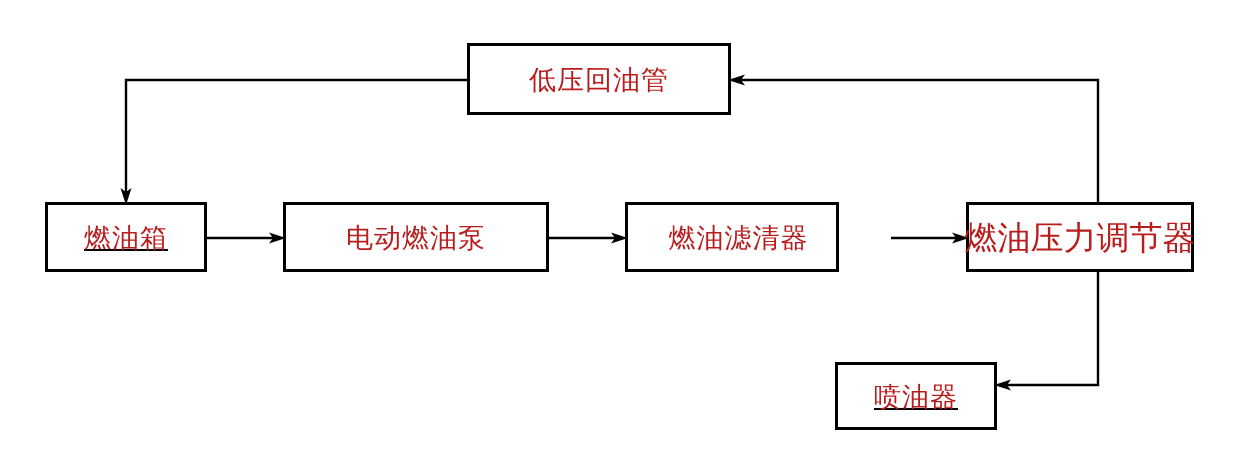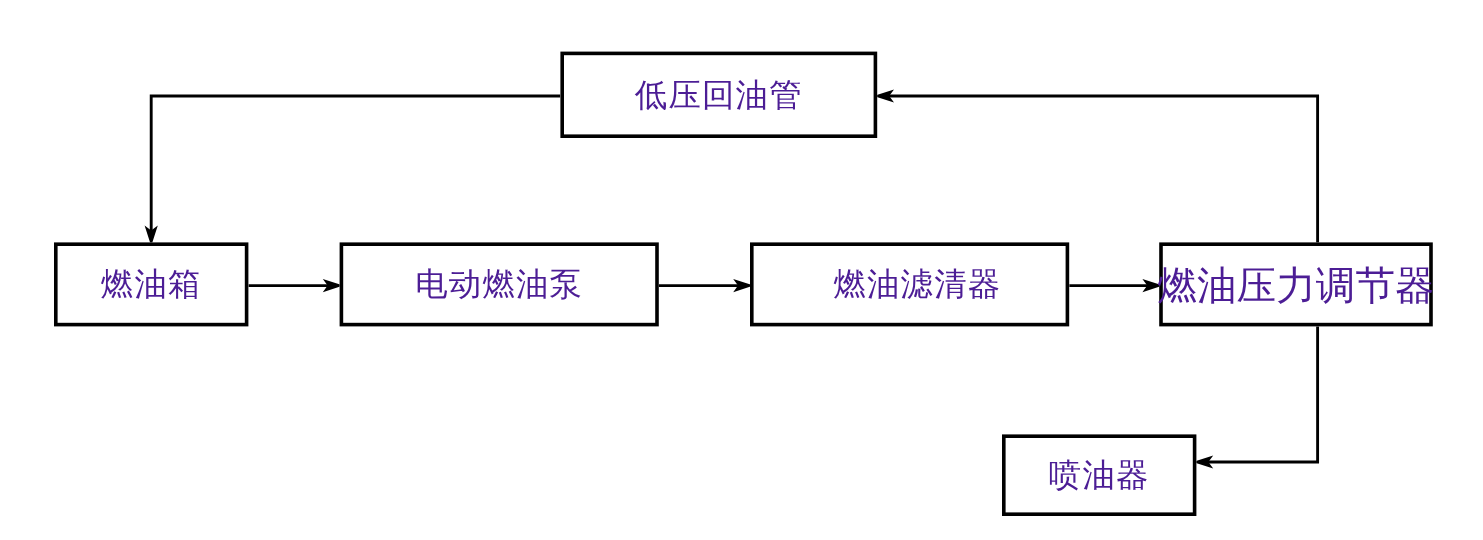--- a/index.html
+++ b/index.html
@@ -23,31 +23,31 @@
     background: #ffffff;
     border: 3px solid #000000;
     display: flex;
     align-items: center;
     justify-content: center;
     z-index: 3;
   }
   .node .label {
     font-size: 27px;
     line-height: 1;
-    color: #4c1d95;
+    color: #b91c1c;
     letter-spacing: 1px;
     white-space: nowrap;
     font-weight: 400;
   }
   #node-return-pipe   { left: 467px; top: 43px;  width: 264px; height: 72px; }
-  #node-fuel-tank     { left: 45px;  top: 202px; width: 162px; height: 70px; }
+  #node-fuel-tank     { left: 45px;  top: 202px; width: 162px; height: 70px; text-decoration: underline; }
   #node-fuel-pump     { left: 283px; top: 202px; width: 266px; height: 70px; align-items: center; }
-  #node-fuel-filter   { left: 625px; top: 202px; width: 266px; height: 70px; padding-left: 13px; }
+  #node-fuel-filter   { left: 625px; top: 202px; width: 214px; height: 70px; padding-left: 13px; }
   #node-pressure-reg  { left: 966px; top: 202px; width: 228px; height: 70px; }
-  #node-injector      { left: 835px; top: 362px; width: 162px; height: 68px; }
+  #node-injector      { left: 835px; top: 362px; width: 162px; height: 68px; text-decoration: underline; }
   #node-pressure-reg .label { font-size: 33px; letter-spacing: 0px; }
 
   #edges {
     position: absolute;
     left: 0;
     top: 0;
     width: 1236px;
     height: 450px;
     z-index: 1;
   }

